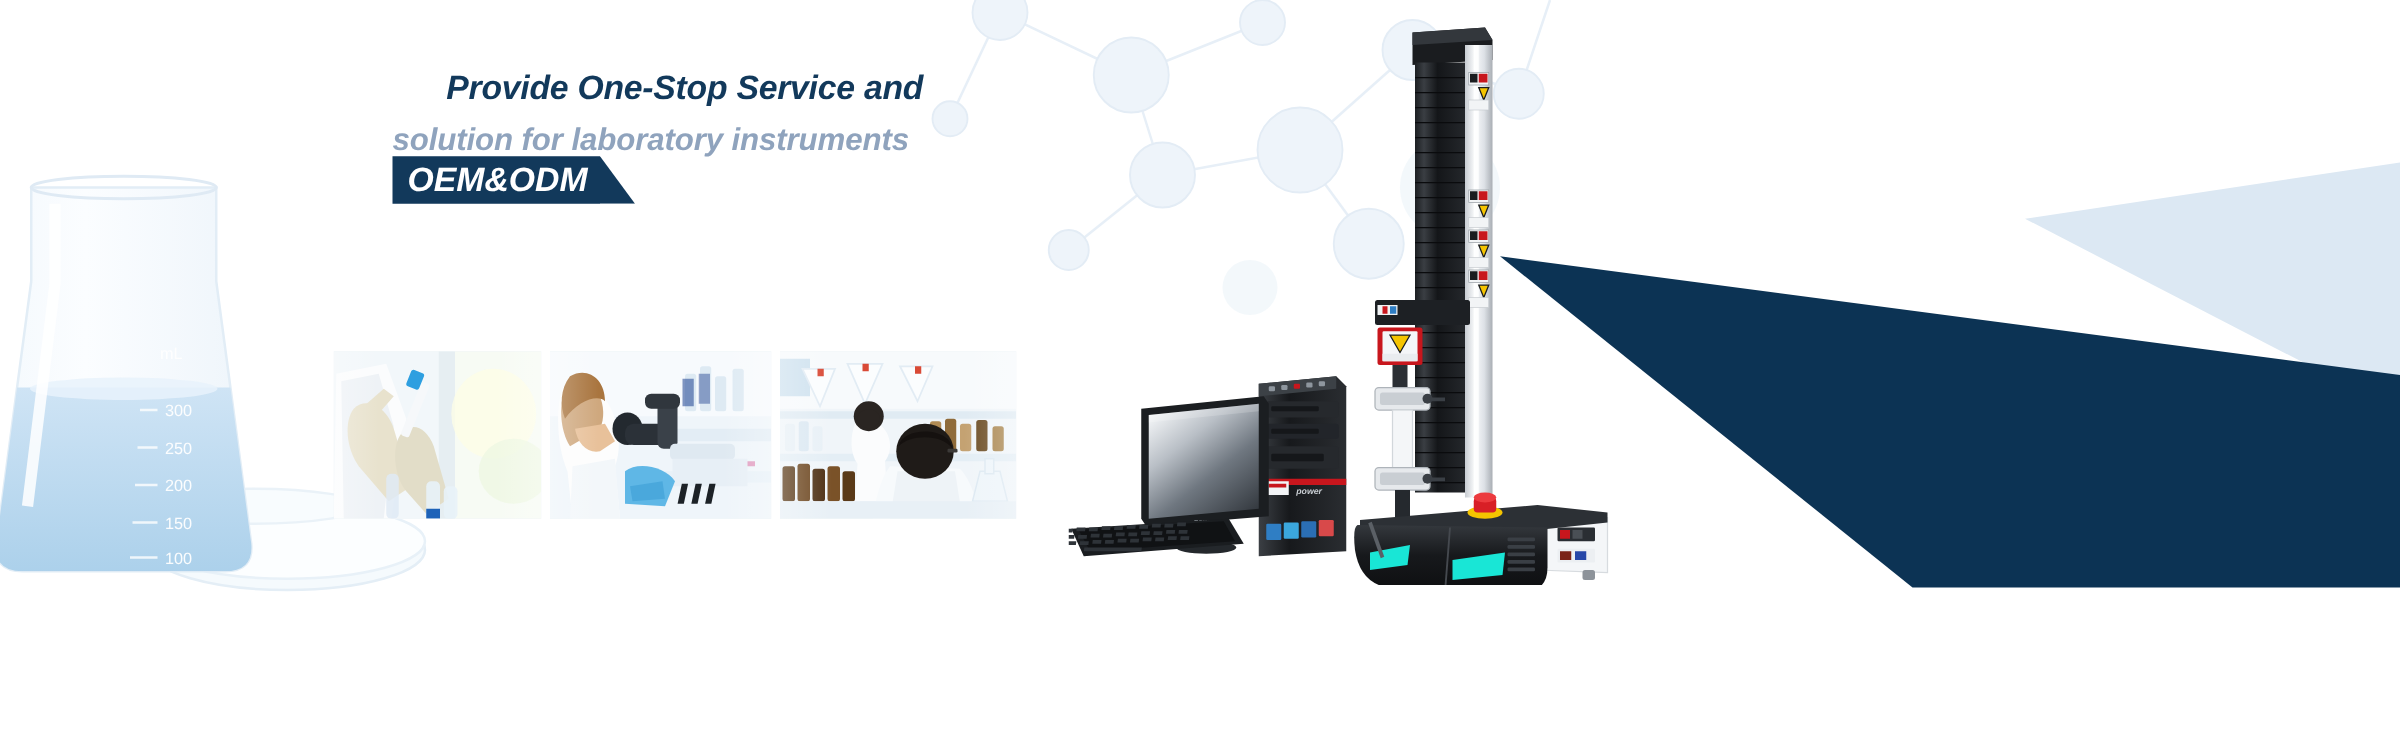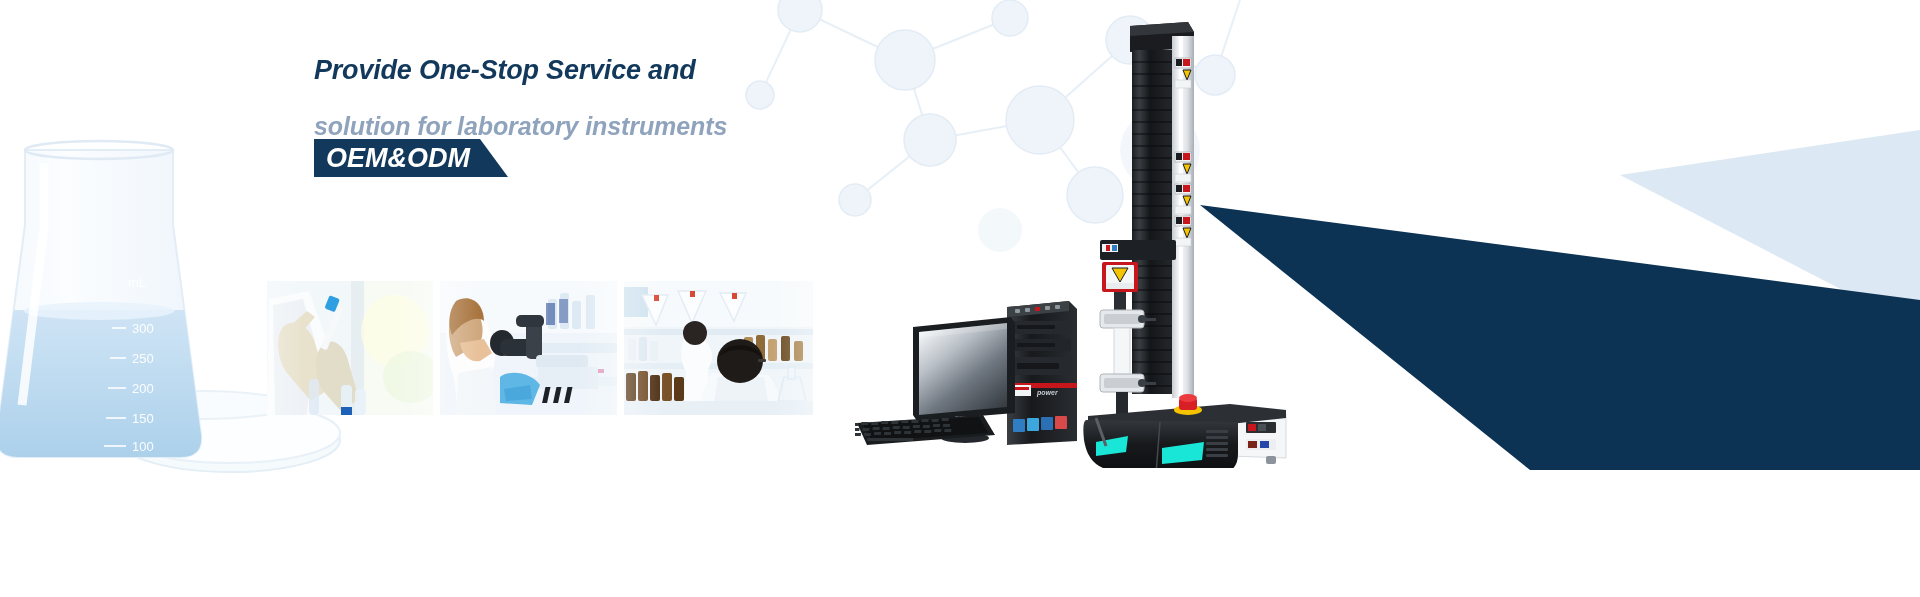--- a/index.html
+++ b/index.html
@@ -35,23 +35,24 @@
     width:760px;
   }
   .headline-1{
     font-size:27px;
     font-style:italic;
     font-weight:bold;
     color:#12395b;
     letter-spacing:-0.2px;
     line-height:1.0;
     white-space:nowrap;
+    margin-left:43px;
   }
   .headline-2{
-    margin-top:30px;
+    margin-top:16px;
     font-size:25px;
     font-style:italic;
     font-weight:bold;
     color:#8fa3bd;
     letter-spacing:-0.1px;
     line-height:1.0;
     white-space:nowrap;
   }
   .badge-wrap{
     position:relative;

